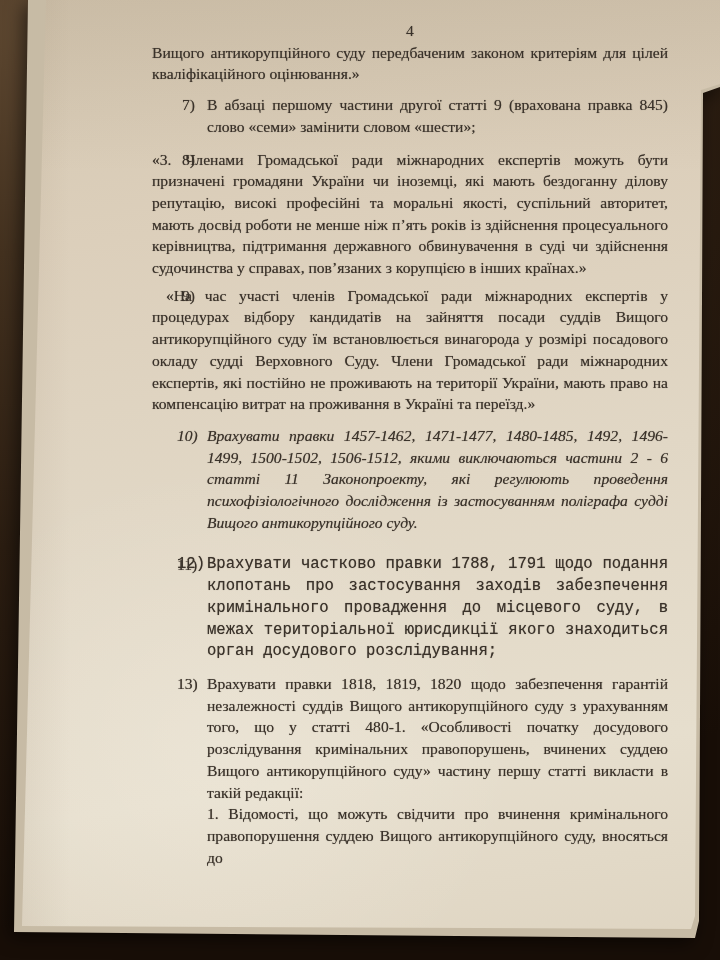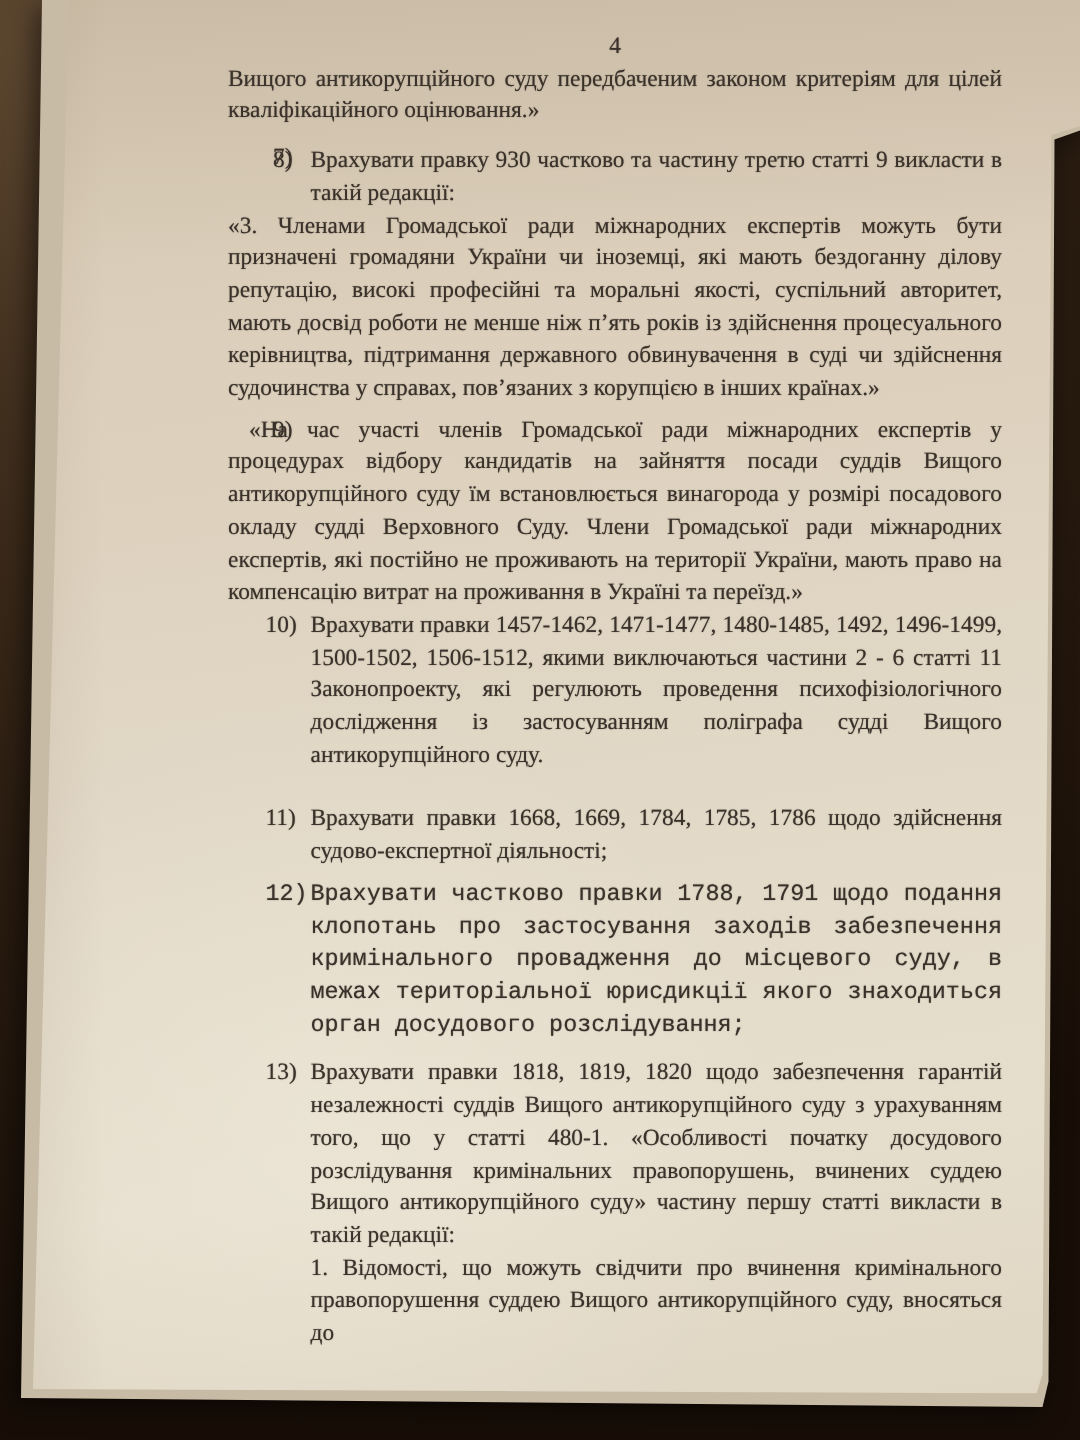--- a/index.html
+++ b/index.html
@@ -39,21 +39,21 @@
     text-shadow:0 0 0.8px rgba(58,50,42,0.65);
   }
   .page-number { text-align:center; margin:0; }
   .para { margin:0; text-align:justify; }
   .item { position:relative; padding-left:55px; margin:0; text-align:justify; }
   .item .num { position:absolute; left:30px; top:0; }
   .item.two .num { left:25px; }
   .m-it7  { margin-top:9px; }
   .m-it8  { margin-top:11px; }
   .m-it9  { margin-top:6px; }
-  .m-it10 { margin-top:0; }
+  .m-it10 { margin-top:10px;font-style:italic; }
   .m-it11 { margin-top:21px; }
   .m-it12 { margin-top:7px;font-family:Liberation Mono, monospace; }
   .m-it13 { margin-top:10px; }
   .body9  { text-indent:14px; }
   .sub    { margin:0 0 0 55px; text-align:justify; }
 </style>
 </head>
 <body>
 
 <div class="scene">
@@ -62,41 +62,40 @@
     <div class="paper">
       <div class="sheen"></div>
       <div class="content">
 
         <p class="page-number">4</p>
 
         <p class="para">Вищого антикорупційного суду передбаченим законом критеріям для цілей кваліфікаційного оцінювання.»</p>
 
         <div class="item m-it7">
           <span class="num">7)</span>
+          <span>В абзаці першому частини другої статті 9 (врахована правка 845) слово «семи» замінити словом «шести»;</span>
         </div>
 
         <div class="item m-it8">
           <span class="num">8)</span>
-          <span>Врахувати правку 930 частково та частину третю статті 9 викласти в такій редакції:</span>
         </div>
         <p class="para">«3. Членами Громадської ради міжнародних експертів можуть бути призначені громадяни України чи іноземці, які мають бездоганну ділову репутацію, високі професійні та моральні якості, суспільний авторитет, мають досвід роботи не менше ніж п’ять років із здійснення процесуального керівництва, підтримання державного обвинувачення в суді чи здійснення судочинства у справах, пов’язаних з корупцією в інших країнах.»</p>
 
         <div class="item m-it9">
           <span class="num">9)</span>
         </div>
         <p class="para body9">«На час участі членів Громадської ради міжнародних експертів у процедурах відбору кандидатів на зайняття посади суддів Вищого антикорупційного суду їм встановлюється винагорода у розмірі посадового окладу судді Верховного Суду. Члени Громадської ради міжнародних експертів, які постійно не проживають на території України, мають право на компенсацію витрат на проживання в Україні та переїзд.»</p>
 
         <div class="item two m-it10">
           <span class="num">10)</span>
           <span>Врахувати правки 1457-1462, 1471-1477, 1480-1485, 1492, 1496-1499, 1500-1502, 1506-1512, якими виключаються частини 2 - 6 статті 11 Законопроекту, які регулюють проведення психофізіологічного дослідження із застосуванням поліграфа судді Вищого антикорупційного суду.</span>
         </div>
 
         <div class="item two m-it11">
           <span class="num">11)</span>
-          <span>Врахувати правки 1668, 1669, 1784, 1785, 1786 щодо здійснення судово-експертної діяльності;</span>
         </div>
 
         <div class="item two m-it12">
           <span class="num">12)</span>
           <span>Врахувати частково правки 1788, 1791 щодо подання клопотань про застосування заходів забезпечення кримінального провадження до місцевого суду, в межах територіальної юрисдикції якого знаходиться орган досудового розслідування;</span>
         </div>
 
         <div class="item two m-it13">
           <span class="num">13)</span>
           <span>Врахувати правки 1818, 1819, 1820 щодо забезпечення гарантій незалежності суддів Вищого антикорупційного суду з урахуванням того, що у статті 480-1. «Особливості початку досудового розслідування кримінальних правопорушень, вчинених суддею Вищого антикорупційного суду» частину першу статті викласти в такій редакції:</span>

